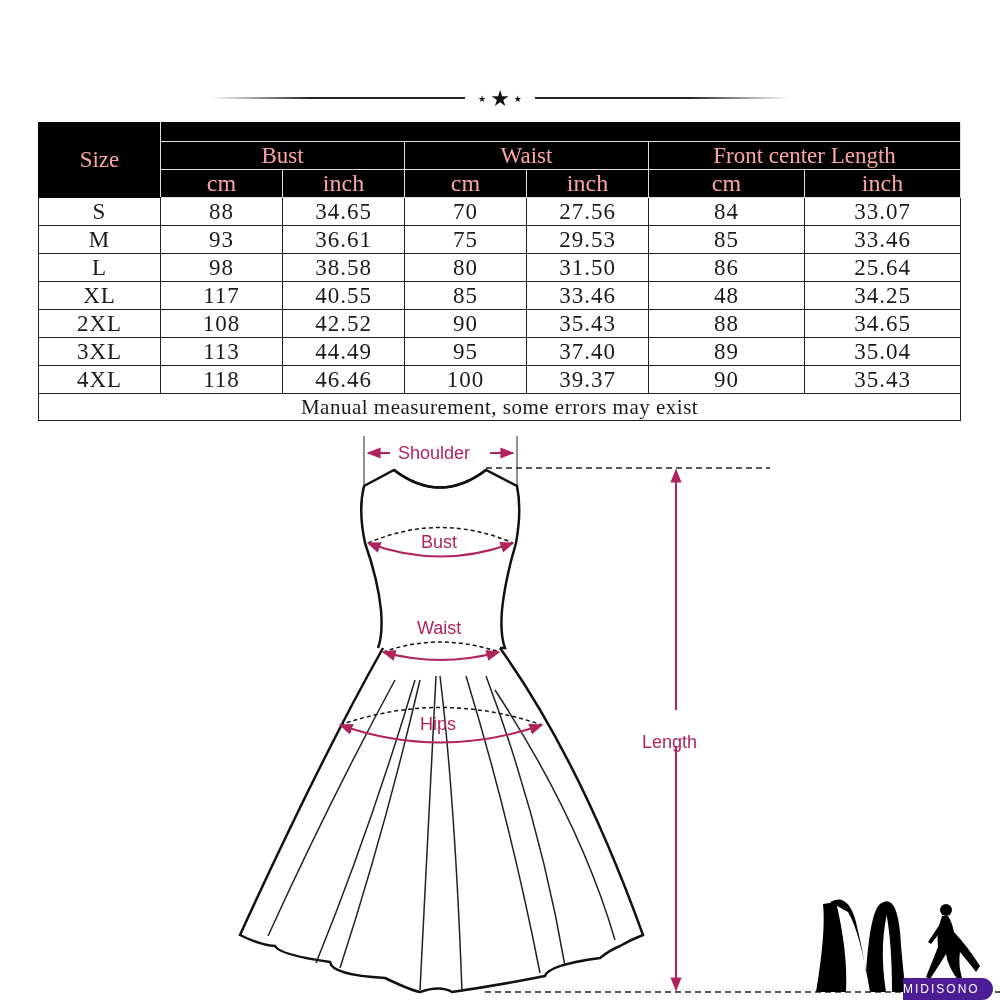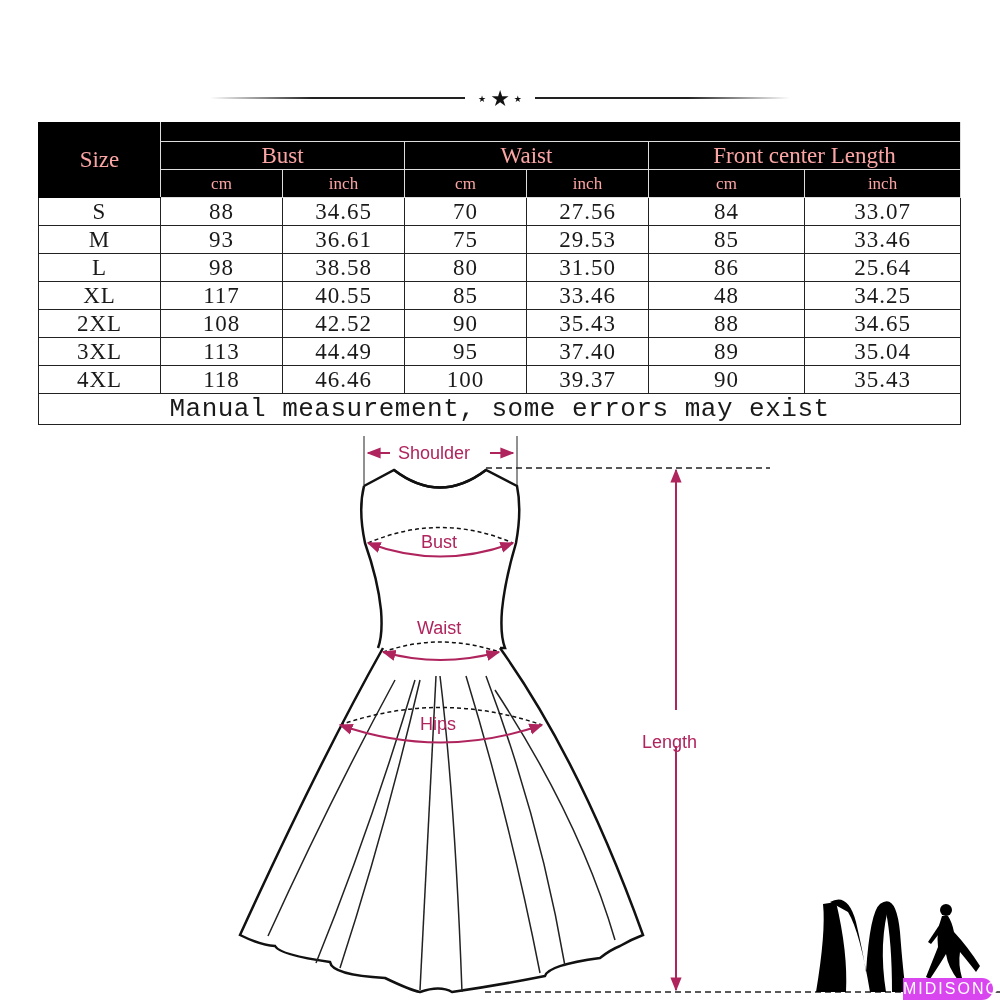--- a/index.html
+++ b/index.html
@@ -12,33 +12,33 @@
   .divider .stars { position: absolute; left: 260px; top: 0; width: 60px; text-align: center; color: #111; line-height: 20px; }
   .divider .stars .small { font-size: 9px; vertical-align: middle; }
   .divider .stars .big { font-size: 22px; vertical-align: middle; margin: 0 4px; }
 
   
   .size-table { position: absolute; left: 38px; top: 122px; width: 922px; border-collapse: collapse; table-layout: fixed; }
   .size-table td, .size-table th { text-align: center; padding: 0; font-weight: normal; }
   .size-table thead th { background: #000; color: #fca5a5; border: 1px solid #ddd; }
   .size-table thead tr.band th { height: 18px; border-top: 1px solid #000; }
   .size-table thead tr.group th { height: 27px; font-size: 23px; }
-  .size-table thead tr.unit th { height: 27px; font-size: 17px; }
+  .size-table thead tr.unit th { height: 27px; font-size: 24px; }
   .size-table th.size-head { font-size: 23px; border: 1px solid #000; border-right: 1px solid #ddd; }
   .size-table tbody td { border: 1.5px solid #222; height: 27px; font-size: 23px; color: #1a1a1a; letter-spacing: 1px; background: #fff; }
-  .size-table tbody tr.note td { font-size: 26px; letter-spacing: 0.5px; height: 26px; font-family: Liberation Mono, monospace; }
+  .size-table tbody tr.note td { font-size: 21px; letter-spacing: 0.5px; height: 26px; }
 
   
   .diagram { position: absolute; left: 0; top: 436px; width: 1000px; height: 564px; }
   .diagram svg { position: absolute; left: 0; top: 0; }
   .lbl { position: absolute; font-family: "Liberation Sans", sans-serif; color: #b0245e; font-size: 18px; }
 
   
   .logo { position: absolute; left: 808px; top: 892px; width: 190px; height: 100px; }
-  .logo .wordmark { position: absolute; left: 95px; top: 86px; width: 90px; height: 22px; background: #d946ef; border-radius: 0 11px 11px 0; color: #fff; font-family: "Liberation Sans", sans-serif; font-size: 16px; letter-spacing: 2px; line-height: 22px; text-align: left; }
+  .logo .wordmark { position: absolute; left: 95px; top: 86px; width: 90px; height: 22px; background: #4c1d95; border-radius: 0 11px 11px 0; color: #fff; font-family: "Liberation Sans", sans-serif; font-size: 12px; letter-spacing: 2px; line-height: 22px; text-align: left; }
 </style>
 </head>
 <body>
 
 <div class="divider">
   <div class="line-l"></div>
   <div class="stars">
     <span class="small">★</span><span class="big">★</span><span class="small">★</span>
   </div>
   <div class="line-r"></div>

